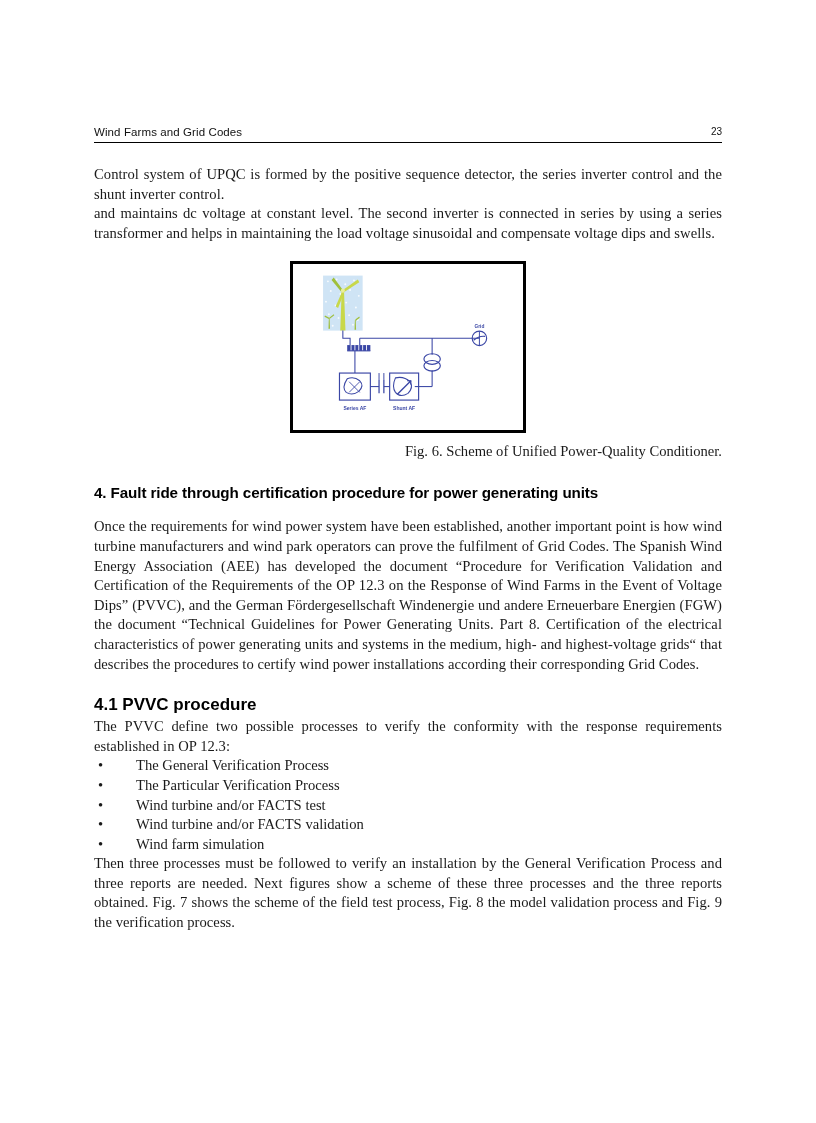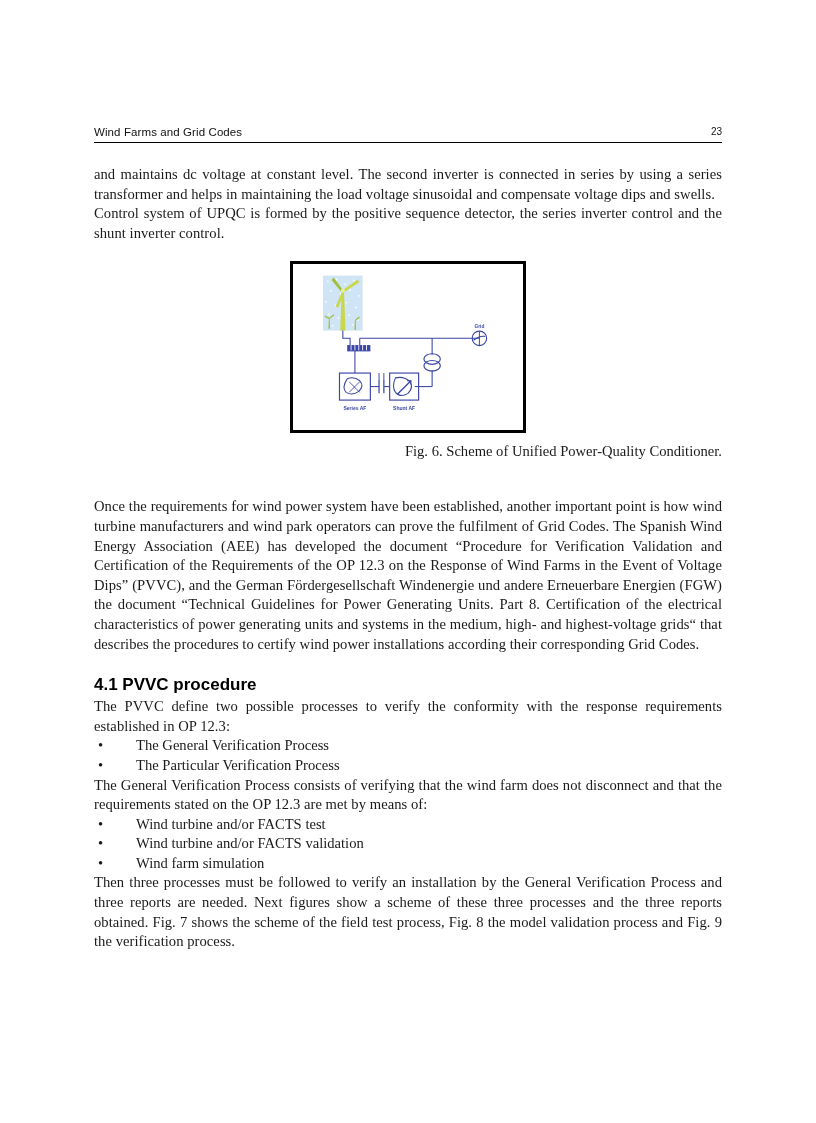--- a/index.html
+++ b/index.html
@@ -136,22 +136,22 @@
 
 <div class="page">
   <div class="content">
 
     <div class="runhead">
       <span class="runhead-title">Wind Farms and Grid Codes</span>
       <span class="runhead-page">23</span>
     </div>
     <div class="runhead-rule"></div>
 
+    <p class="body last-line-natural">Control system of UPQC is formed by the positive sequence detector, the series inverter control and the shunt inverter control.</p>
     <p class="body">and maintains dc voltage at constant level. The second inverter is connected in series by using a series transformer and helps in maintaining the load voltage sinusoidal and compensate voltage dips and swells.</p>
-    <p class="body last-line-natural">Control system of UPQC is formed by the positive sequence detector, the series inverter control and the shunt inverter control.</p>
 
     <div class="figure-wrap">
       <div class="figure-box">
         <svg class="fig-svg" viewBox="0 0 236 172">
 
           <g>
             <rect x="30" y="12" width="41" height="57" fill="#cfe4f5"></rect>
             <g fill="#ffffff" opacity="0.85">
               <circle cx="35" cy="18" r="1"></circle>
                 <circle cx="44" cy="16" r="1"></circle>
@@ -252,20 +252,21 @@
           <text x="63" y="151" font-family="Liberation Sans, sans-serif" font-size="5.2" font-weight="bold" fill="#3a46a5" text-anchor="middle">Series AF</text>
           <text x="114" y="151" font-family="Liberation Sans, sans-serif" font-size="5.2" font-weight="bold" fill="#3a46a5" text-anchor="middle">Shunt AF</text>
         </svg>
       </div>
     </div>
 
     <div class="fig-caption">Fig. 6. Scheme of Unified Power-Quality Conditioner.</div>
 
     <div class="gap-lg"></div>
 
+    <h2 class="section">4. Fault ride through certification procedure for power generating units</h2>
     <div class="gap-md"></div>
 
     <p class="body">Once the requirements for wind power system have been established, another important point is how wind turbine manufacturers and wind park operators can prove the fulfilment of Grid Codes. The Spanish Wind Energy Association (AEE) has developed the document “Procedure for Verification Validation and Certification of the Requirements of the OP 12.3 on the Response of Wind Farms in the Event of Voltage Dips” (PVVC), and the German Fördergesellschaft Windenergie und andere Erneuerbare Energien (FGW) the document “Technical Guidelines for Power Generating Units. Part 8. Certification of the electrical characteristics of power generating units and systems in the medium, high- and highest-voltage grids“ that describes the procedures to certify wind power installations according their corresponding Grid Codes.</p>
 
     <div class="gap-lg"></div>
 
     <h3 class="subsection">4.1 PVVC procedure</h3>
     <div class="gap-sm"></div>
 
     <p class="body last-line-natural">The PVVC define two possible processes to verify the conformity with the response requirements established in OP 12.3:</p>
@@ -274,21 +275,20 @@
       <li>
         <span class="dot">•</span>
         <span>The General Verification Process</span>
       </li>
       <li>
         <span class="dot">•</span>
         <span>The Particular Verification Process</span>
       </li>
     </ul>
 
-    <p class="body last-line-natural">The General Verification Process consists of verifying that the wind farm does not disconnect and that the requirements stated on the OP 12.3 are met by means of:</p>
 
     <ul class="bullets">
       <li>
         <span class="dot">•</span>
         <span>Wind turbine and/or FACTS test</span>
       </li>
       <li>
         <span class="dot">•</span>
         <span>Wind turbine and/or FACTS validation</span>
       </li>

